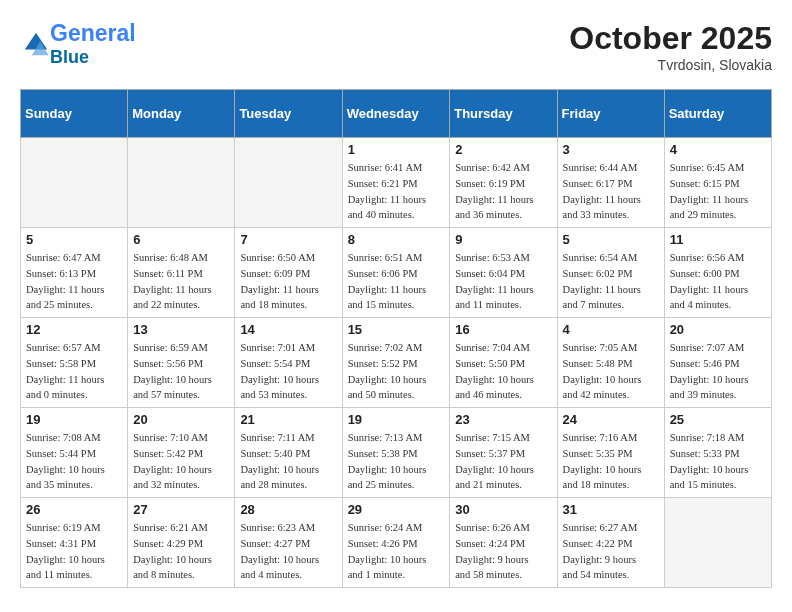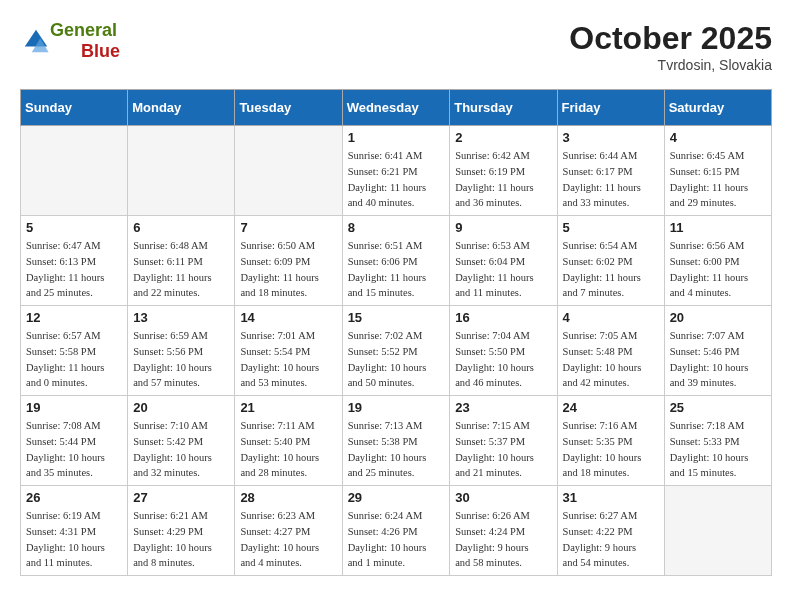--- a/index.html
+++ b/index.html
@@ -14,29 +14,28 @@
       display: flex;
       justify-content: space-between;
       align-items: flex-start;
       margin-bottom: 16px;
     }
     .logo {
       display: flex;
       align-items: center;
     }
     .logo-text-general {
-      font-size: 18px;
-      font-weight: bold;
-      color: #4d7c0f;
+      font-size: 23px;
+      font-weight: bold;
+      color: #3b82f6;
     }
     .logo-text-blue {
       font-size: 18px;
       font-weight: bold;
-      color: #b91c1c;
-      margin-left: 31px;
+      color: #0369a1;
     }
     .logo-icon {
       width: 28px;
       height: 28px;
       margin-left: 2px;
     }
     .title-block {
       text-align: right;
     }
     .month-title {
@@ -49,21 +48,21 @@
       color: #444;
     }
     .calendar {
       width: 100%;
       border-collapse: collapse;
       font-size: 11px;
     }
     .calendar th {
       background-color: #1a6bb5;
       color: #fff;
-      padding: 10px 4px;
+      padding: 16px 4px;
       text-align: left;
       font-size: 13px;
       font-weight: bold;
       border: 1px solid #aaa;
     }
     .calendar td {
       border: 1px solid #ccc;
       vertical-align: top;
       padding: 4px 5px;
       width: 108px;

